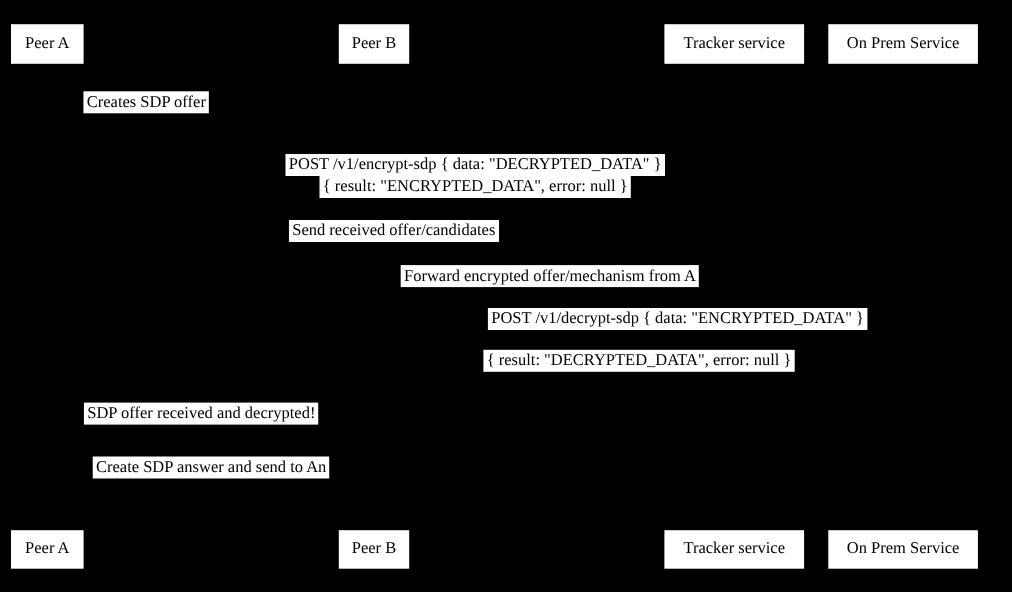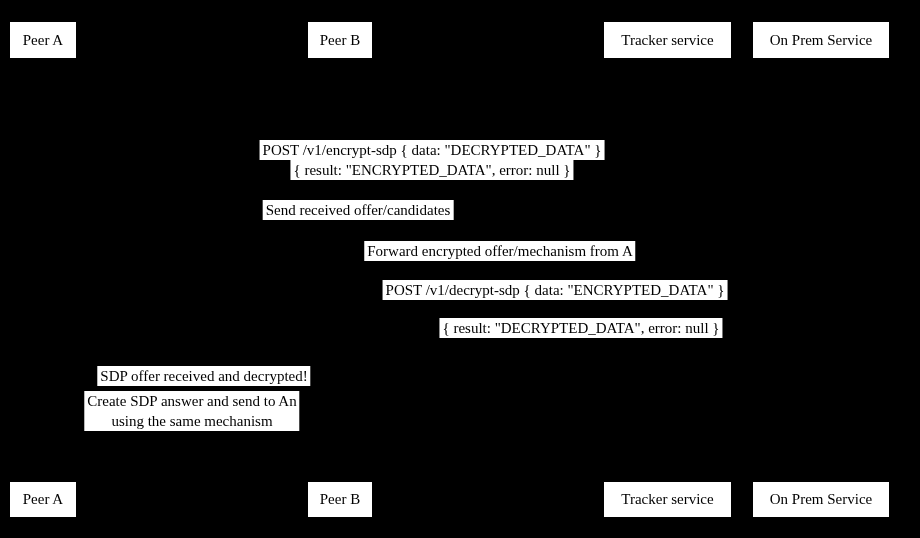--- a/index.html
+++ b/index.html
@@ -54,30 +54,30 @@
   <div class="lifeline" style="left:43px"></div>
   <div class="lifeline" style="left:340px"></div>
   <div class="lifeline" style="left:667px"></div>
   <div class="lifeline" style="left:821px"></div>
 
   <div class="pbox" style="left:10px;  top:22px; width:66px;  height:36px">Peer A</div>
   <div class="pbox" style="left:308px; top:22px; width:64px;  height:36px">Peer B</div>
   <div class="pbox" style="left:604px; top:22px; width:127px; height:36px">Tracker service</div>
   <div class="pbox" style="left:753px; top:22px; width:136px; height:36px">On Prem Service</div>
 
+  <div class="msg" style="left:133px; top:83px">Creates SDP offer</div>
   <div class="msg" style="left:432px; top:140px">POST /v1/encrypt-sdp { data: "DECRYPTED_DATA" }</div>
   <div class="msg" style="left:432px; top:160px">{ result: "ENCRYPTED_DATA", error: null }</div>
   <div class="msg" style="left:358px; top:200px">Send received offer/candidates</div>
   <div class="msg" style="left:500px; top:241px">Forward encrypted offer/mechanism from A</div>
-  <div class="msg" style="left:555px; top:280px">POST /v1/decrypt-sdp { data: "ENCRYPTED_DATA" }</div>
+  <div class="msg" style="left:616px; top:280px">POST /v1/decrypt-sdp { data: "ENCRYPTED_DATA" }</div>
   <div class="msg" style="left:581px; top:318px">{ result: "DECRYPTED_DATA", error: null }</div>
-  <div class="msg" style="left:204px; top:366px">SDP offer received and decrypted!</div>
-  <div class="msg multiline" style="left:192px; top:391px">
+  <div class="msg" style="left:183px; top:366px">SDP offer received and decrypted!</div>
+  <div class="msg multiline" style="left:192px; top:415px">
     <div>Create SDP answer and send to An</div>
-    <div>using the same mechanism</div>
   </div>
 
   <div class="pbox" style="left:10px;  top:482px; width:66px;  height:35px">Peer A</div>
   <div class="pbox" style="left:308px; top:482px; width:64px;  height:35px">Peer B</div>
   <div class="pbox" style="left:604px; top:482px; width:127px; height:35px">Tracker service</div>
   <div class="pbox" style="left:753px; top:482px; width:136px; height:35px">On Prem Service</div>
 
 </div>
 
 </body></html>

